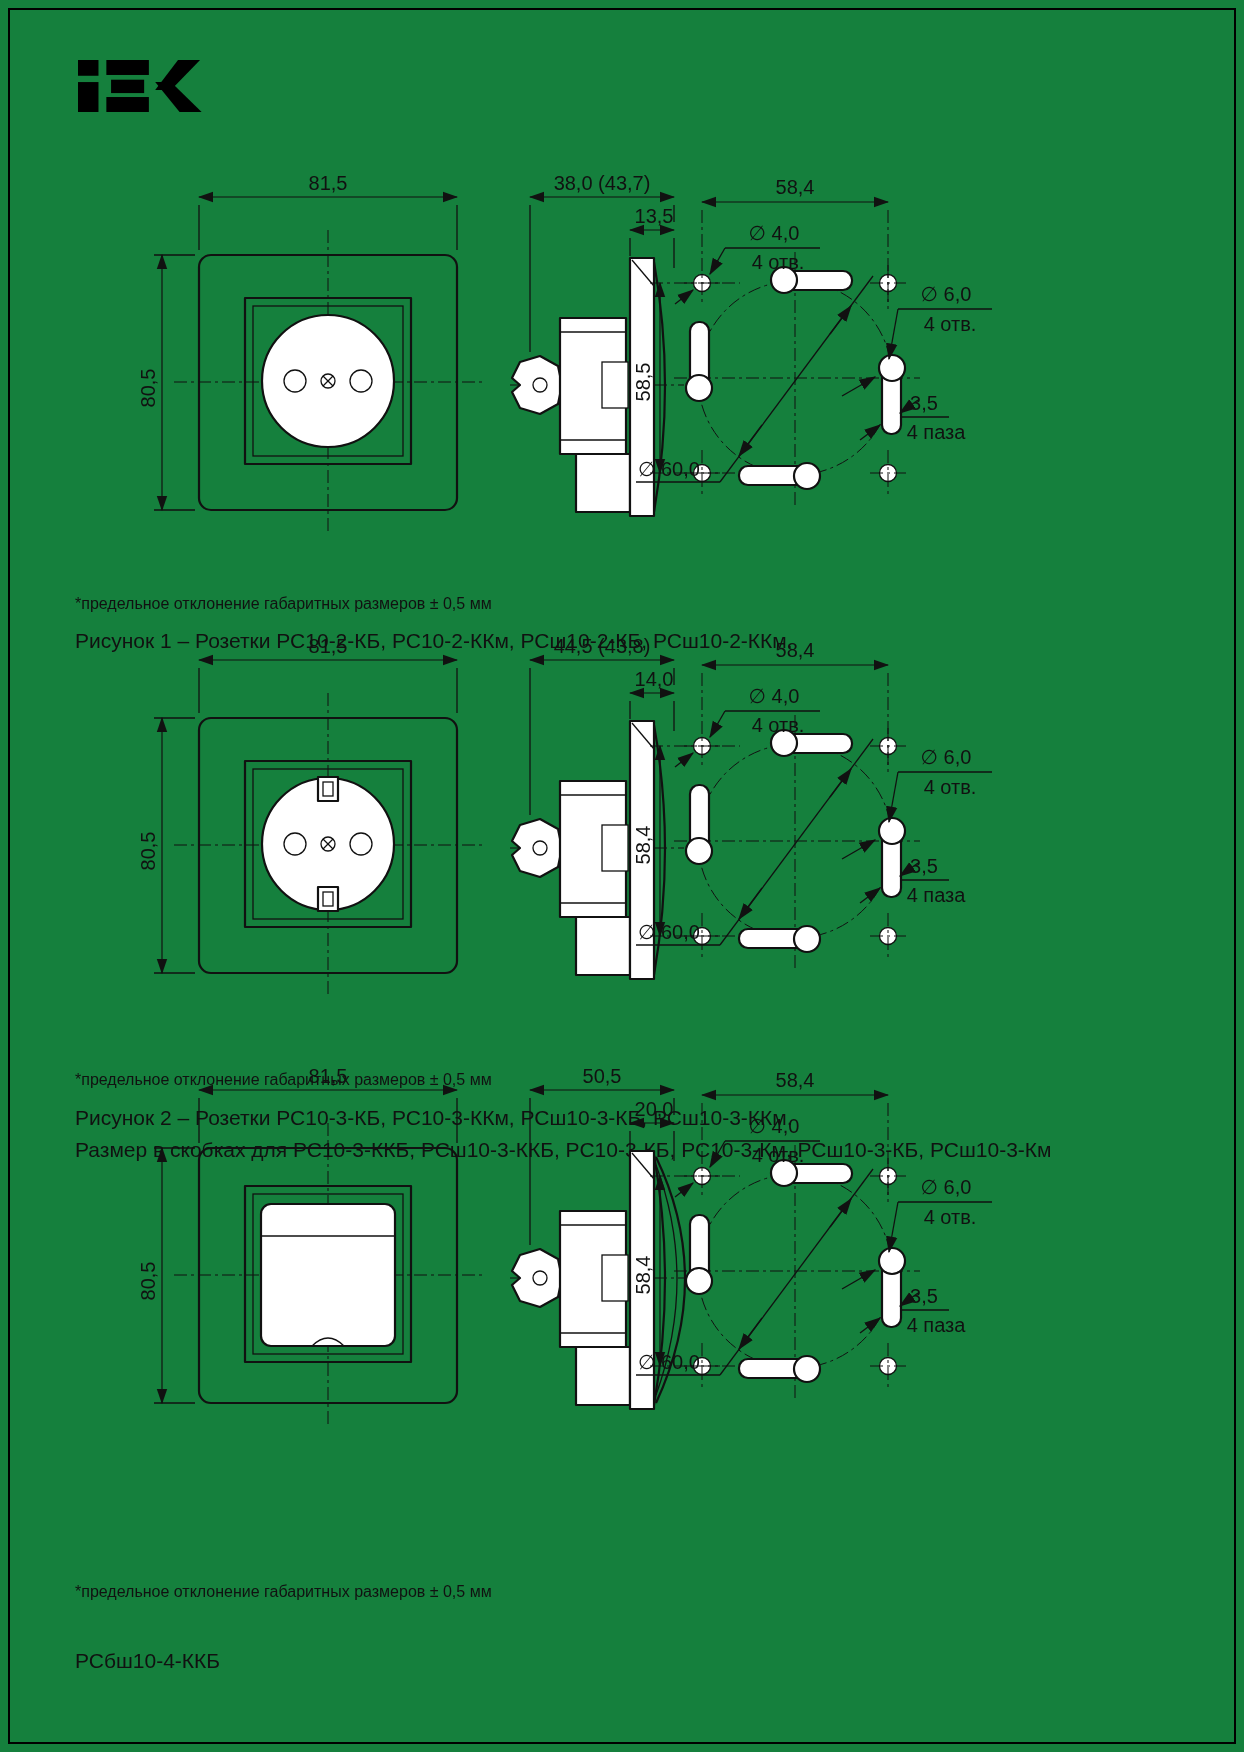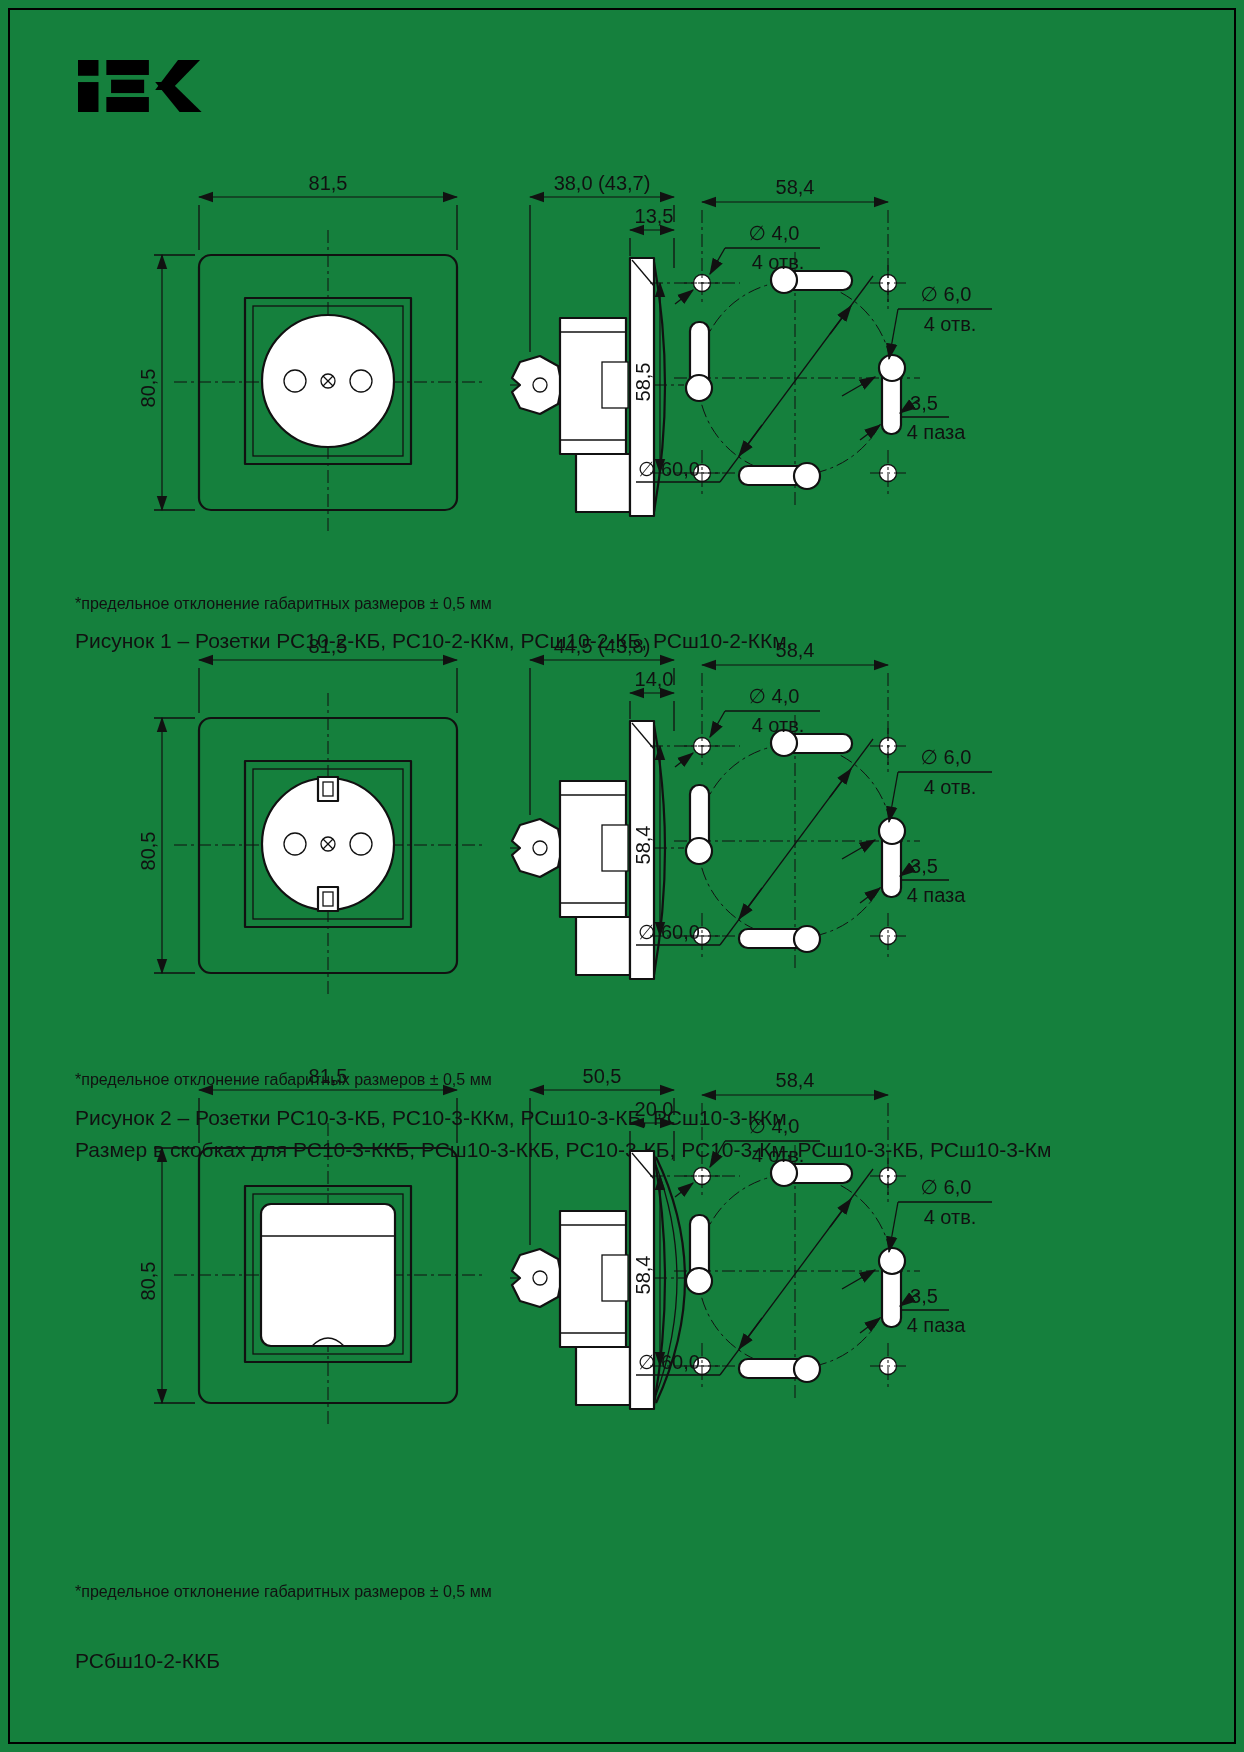--- a/index.html
+++ b/index.html
@@ -227,14 +227,14 @@
     <text x="712" y="70" text-anchor="middle">∅ 4,0</text>
     <text x="716" y="99" text-anchor="middle">4 отв.</text>
     <text x="884" y="131" text-anchor="middle">∅ 6,0</text>
     <text x="888" y="161" text-anchor="middle">4 отв.</text>
     <text x="862" y="240" text-anchor="middle">3,5</text>
     <text x="874" y="269" text-anchor="middle">4 паза</text>
     <text x="576" y="306">∅ 60,0</text>
   </svg>
 
   <div class="note" style="top:1582px">*предельное отклонение габаритных размеров ± 0,5 мм</div>
-  <div class="caption" style="top:1647px">РСбш10-2-ККБ</div>
+  <div class="caption" style="top:1647px">РСбш10-4-ККБ</div>
 </div>
 
 </body></html>

